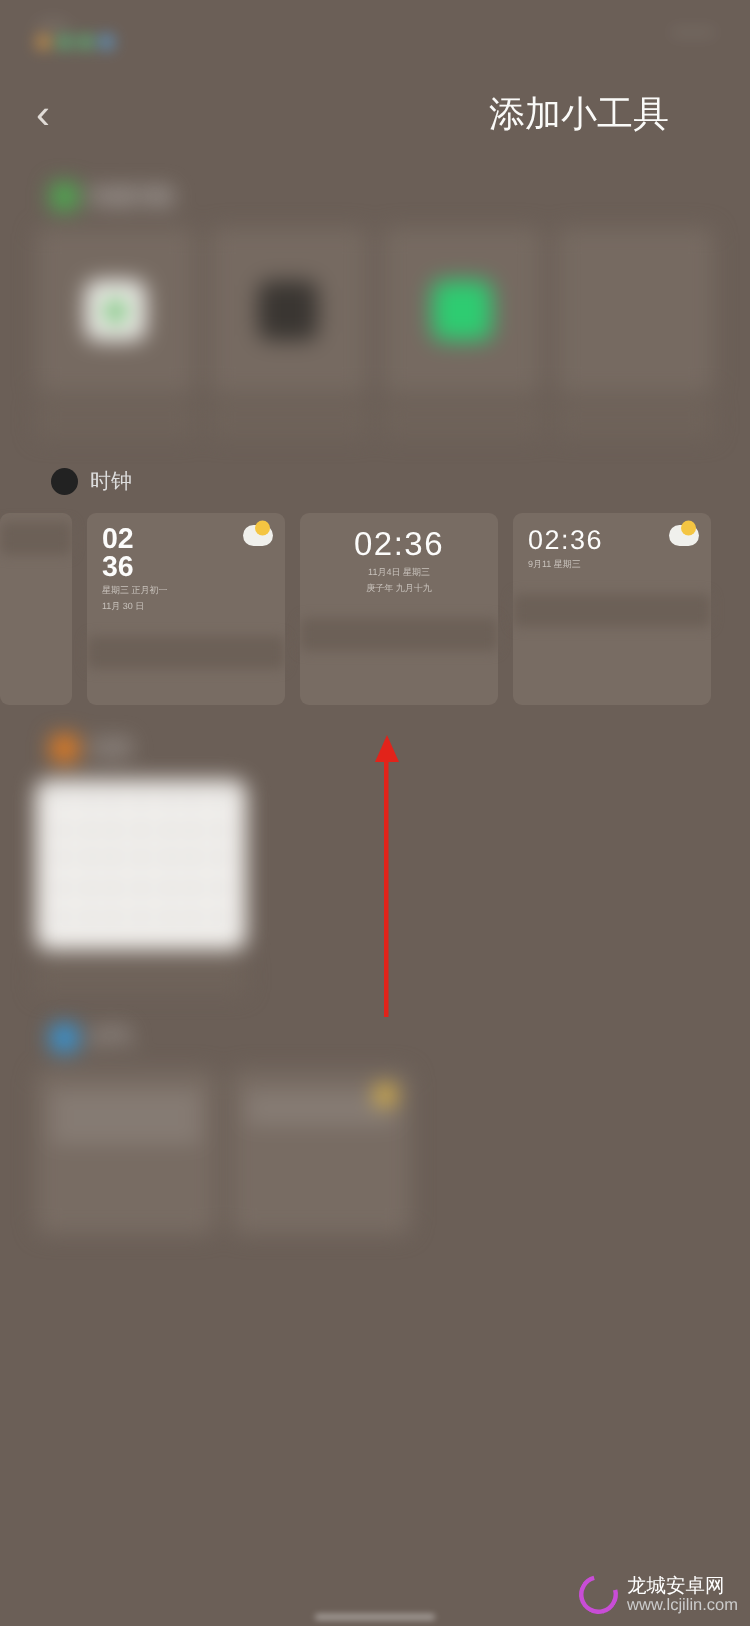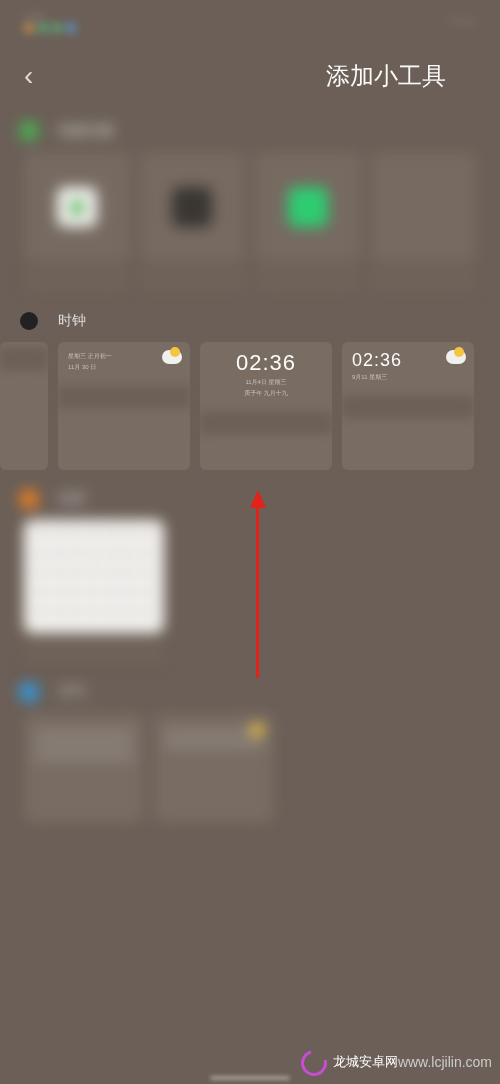--- a/index.html
+++ b/index.html
@@ -48,22 +48,22 @@
   color: #fafaf8;
   font-weight: 400;
   margin-right: 30px;
 }
 
 
 .section { margin-bottom: 20px; }
 .section-header {
   display: flex;
   align-items: center;
-  gap: 20px;
-  padding: 0 20px 12px;
+  gap: 8px;
+  padding: 0 34px 12px;
 }
 .section-icon {
   width: 18px; height: 18px;
   border-radius: 4px;
 }
 .section-icon.green { background: #4caf50; }
 .section-icon.clock { background: #222; border-radius: 50%; }
 .section-icon.orange { background: #e67e22; }
 .section-icon.blue { background: #3498db; }
 .section-title {
@@ -186,22 +186,22 @@
   font-size: 13px;
   color: #fff;
 }
 .wm-icon {
   width: 26px; height: 26px;
   border-radius: 50%;
   border: 3px solid #c84dd6;
   border-top-color: transparent;
   transform: rotate(30deg);
 }
-.wm-text { display:flex; flex-direction:row; line-height:1.1; }
-.wm-url { font-size:14px; color:#ccc; }
+.wm-text { display:flex; flex-direction:column; line-height:1.1; }
+.wm-url { font-size:11px; color:#ccc; }
 
 
 .home-ind { position:absolute; bottom:4px; left:50%; transform:translateX(-50%); width:80px; height:4px; background:rgba(255,255,255,0.4); border-radius:2px; filter:blur(2px);}
 </style>
 </head>
 <body>
 
 <div class="status-bar blurred">
   <div class="status-left">
     <span>··:··</span>
@@ -257,20 +257,24 @@
   <div class="section-header">
     <div class="section-icon clock"></div>
     <div class="section-title">时钟</div>
   </div>
   <div class="clock-row">
     <div class="clock-card cc1">
       <div class="clock-card-label"></div>
     </div>
     <div class="clock-card cc2">
       <div class="clock-preview">
+        <div class="time-stacked">
+          <div>02</div>
+          <div>36</div>
+        </div>
         <div class="time-sub">星期三 正月初一</div>
         <div class="time-sub">11月 30 日</div>
         <div class="weather-icon"></div>
       </div>
       <div class="clock-card-label"></div>
     </div>
     <div class="clock-card cc3">
       <div class="clock-preview" style="text-align:center;">
         <div class="time-big">02:36</div>
         <div class="time-sub">11月4日 星期三</div>

